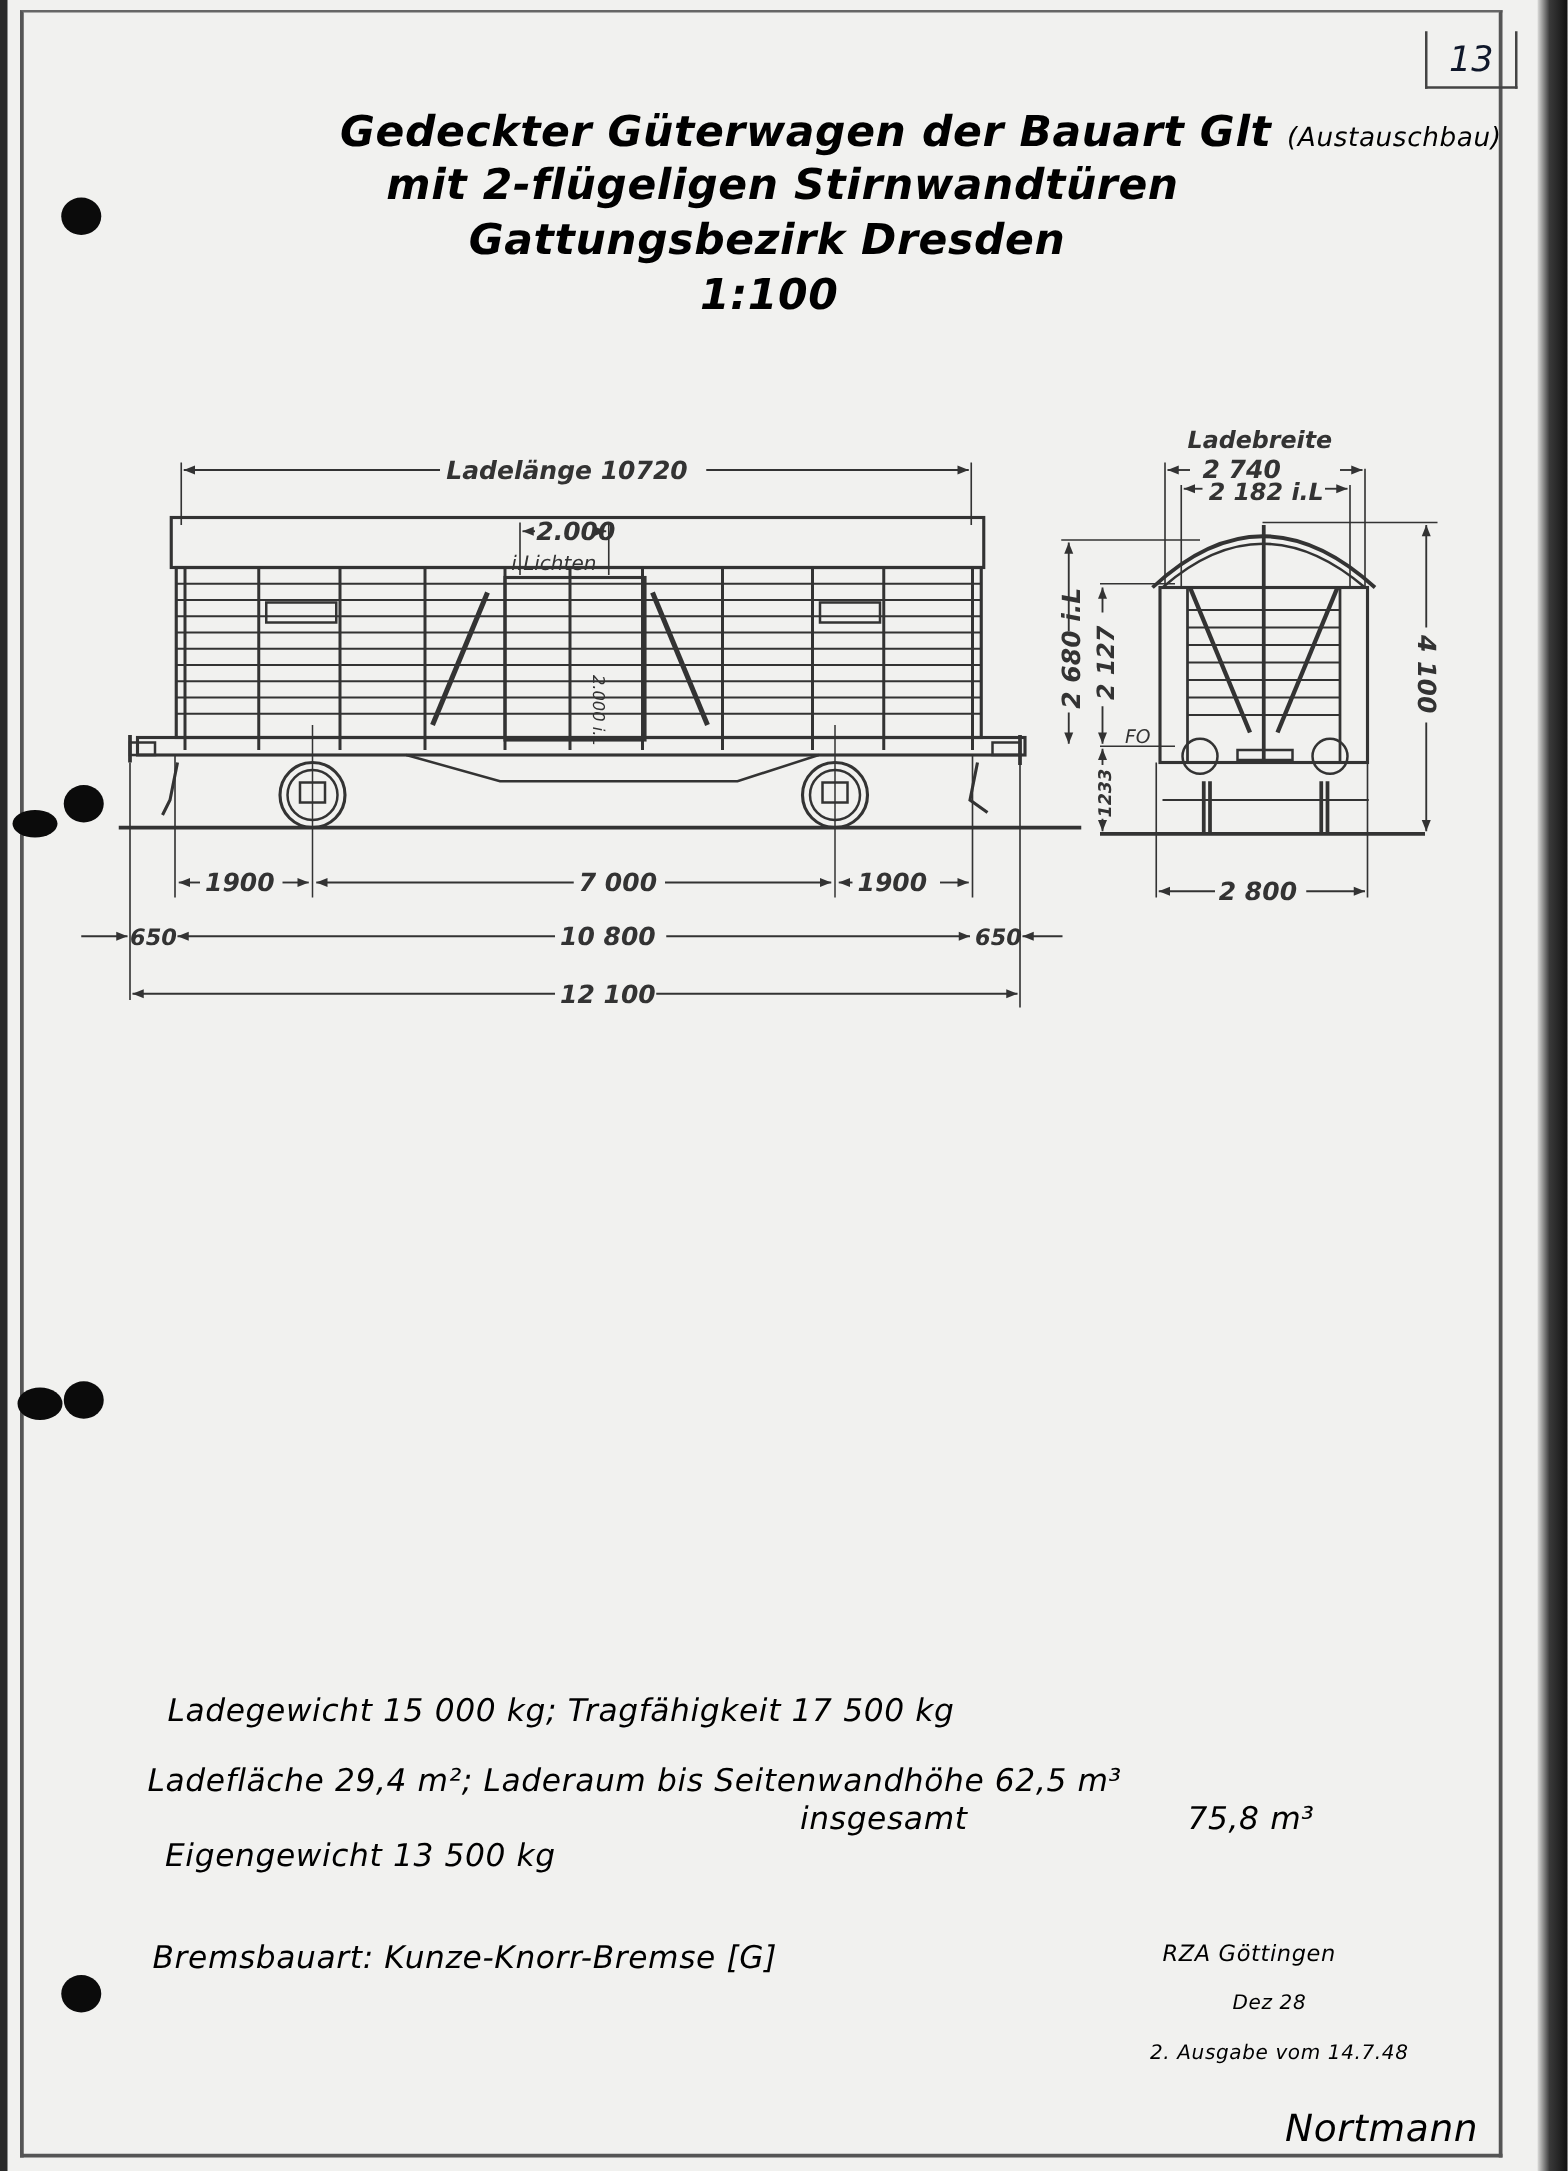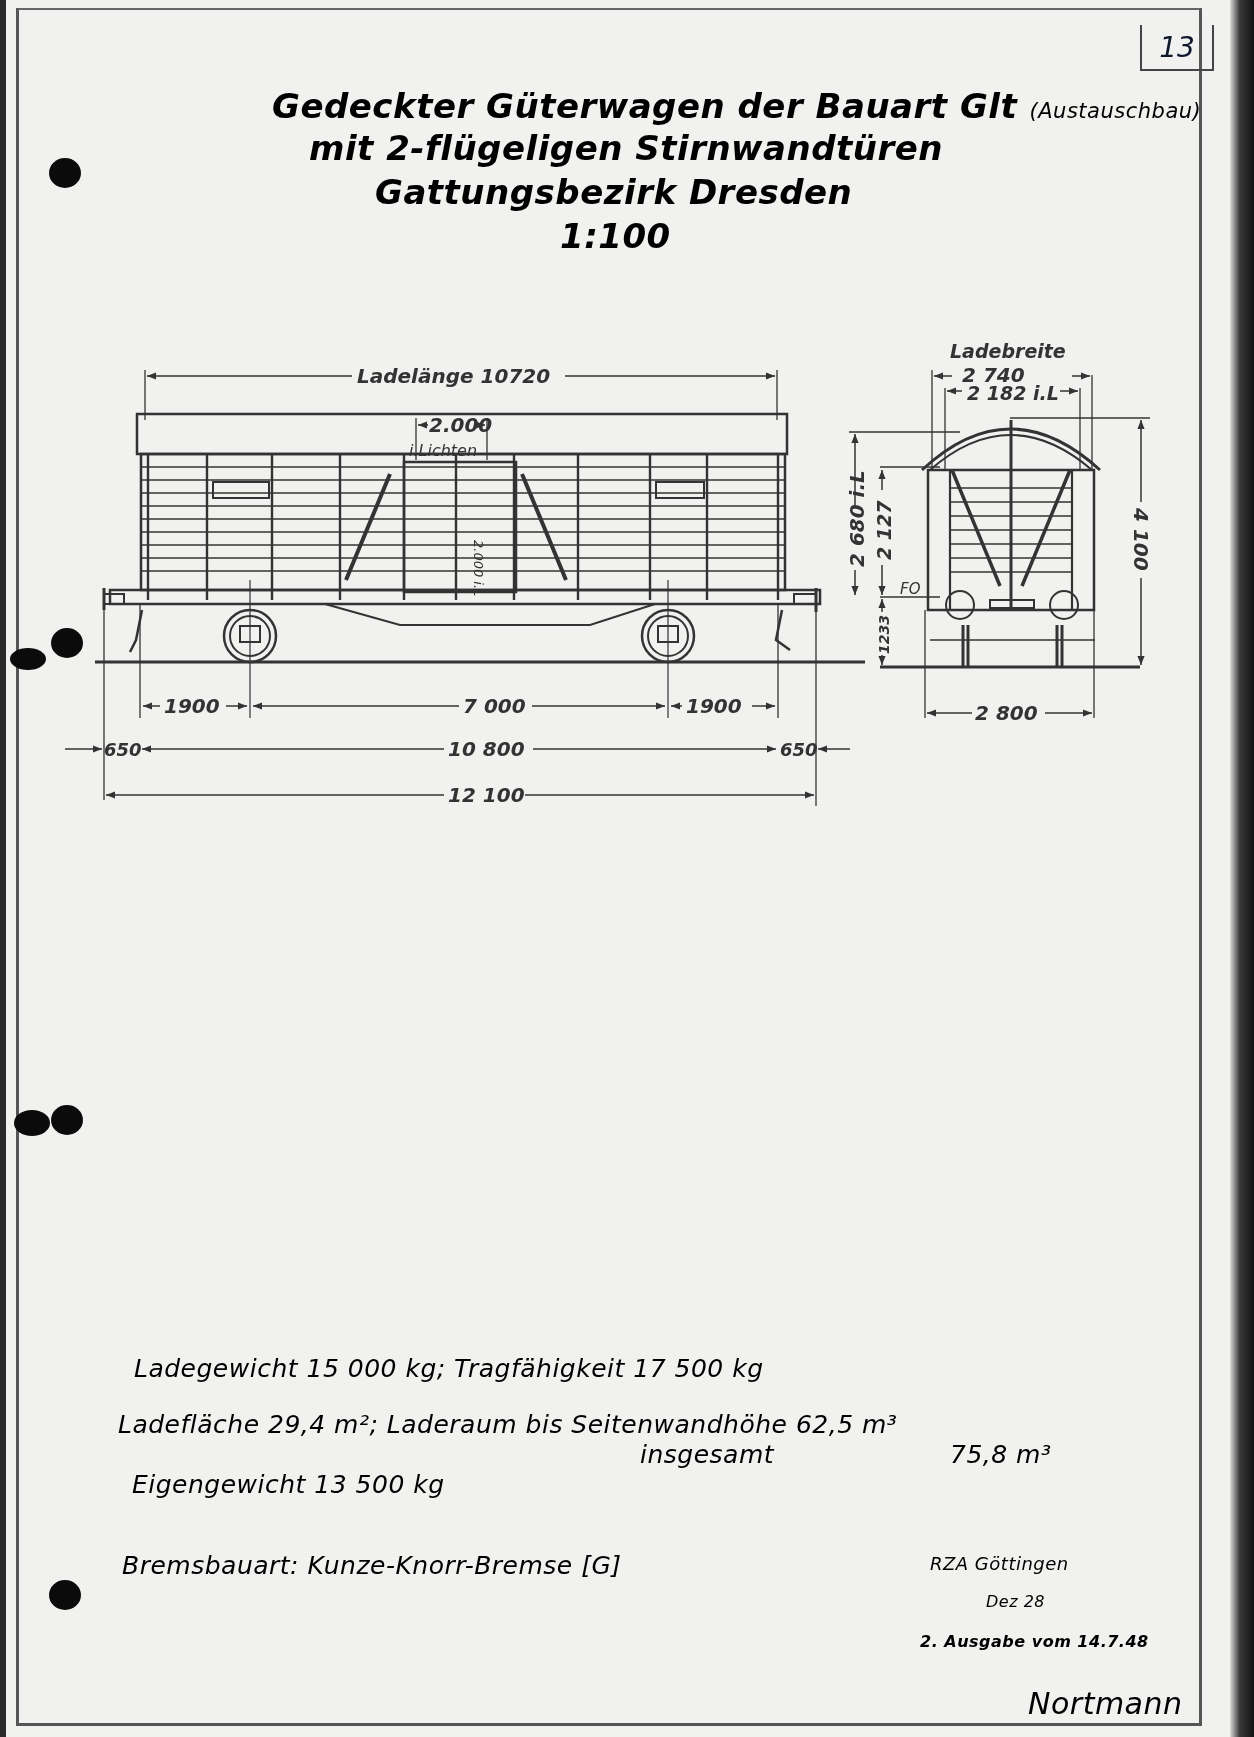--- a/index.html
+++ b/index.html
@@ -265,14 +265,14 @@
   <span>Ladefläche   29,4 m²;  Laderaum bis Seitenwandhöhe</span>
   <span>62,5 m³</span>
 </div>
 <div class="hand spec" style="left:640px; top:1440px;">insgesamt</div>
 <div class="hand spec" style="left:950px; top:1440px;">75,8 m³</div>
 <div class="hand spec" style="left:118px; top:1470px;margin-left:14px;">Eigengewicht  13 500 kg</div>
 <div class="hand spec" style="left:122px; top:1551px; font-weight:normal;">Bremsbauart:  Kunze-Knorr-Bremse [G]</div>
 
 <div class="hand" style="left:930px; top:1553px; font-size:18px;">RZA Göttingen</div>
 <div class="hand" style="left:986px; top:1592px; font-size:16px;">Dez 28</div>
-<div class="hand" style="left:920px; top:1632px; font-size:16px; font-weight:bold;">2. Ausgabe vom 14.7.48</div>
+<div class="hand" style="left:920px; top:1632px; font-size:16px; font-weight:normal;">2. Ausgabe vom 14.7.48</div>
 <div class="hand" style="left:1028px; top:1686px; font-size:30px;">Nortmann</div>
 
 </body></html>

